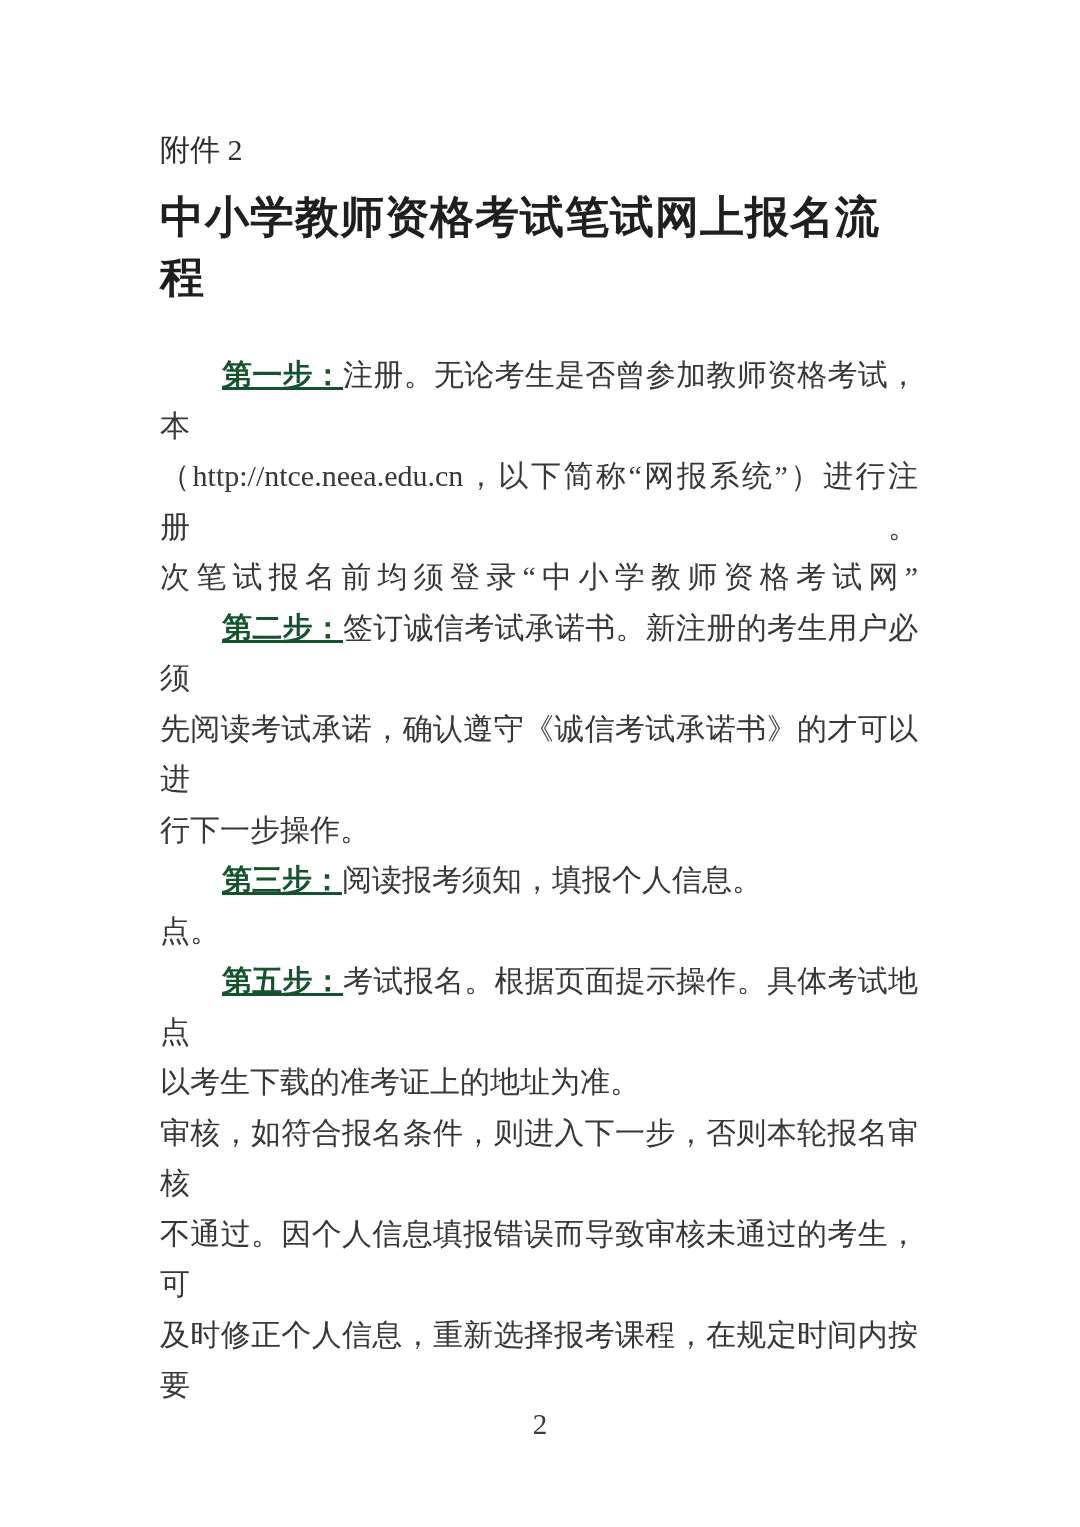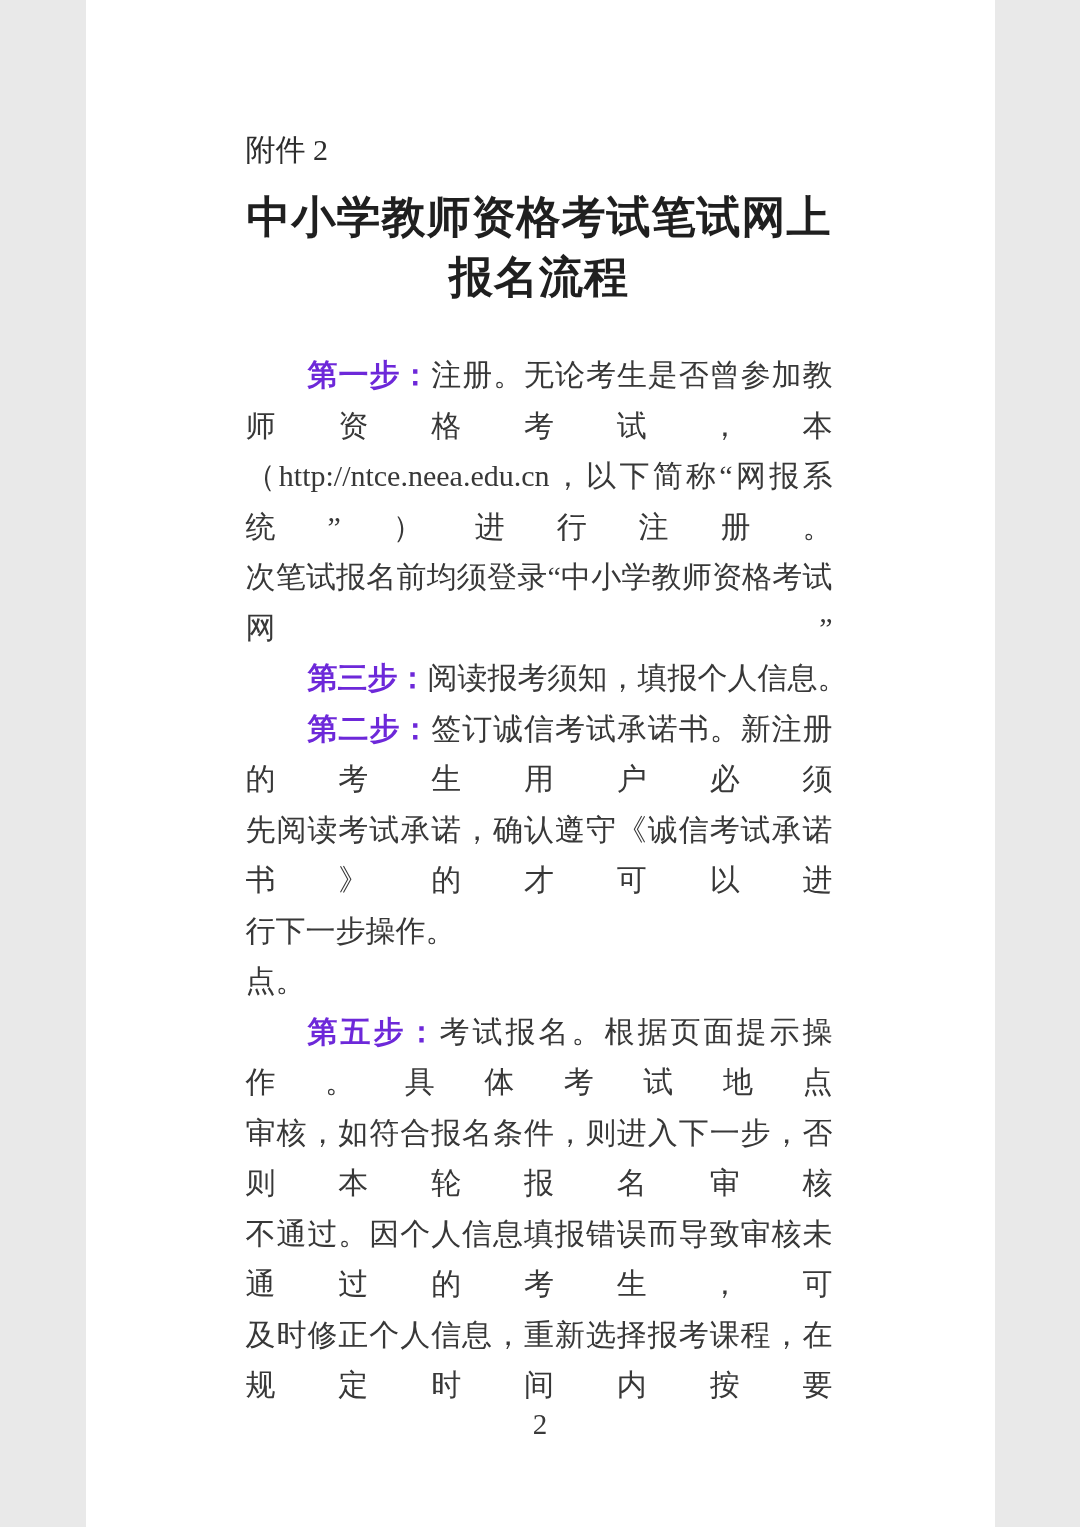--- a/index.html
+++ b/index.html
@@ -2,41 +2,40 @@
 <html lang="zh"><head>
 <meta charset="utf-8">
 <style>
   html, body {
     margin: 0;
     padding: 0;
     background: #e9e9e9;
   }
   .page {
     position: relative;
-    width: 909px;
+    width: 1080px;
     height: 1527px;
     margin: 0 auto;
     background: #ffffff;
     box-sizing: border-box;
     padding: 130px 162px 0 160px;
     font-family: "Liberation Serif", "DejaVu Serif", serif;
     color: #333333;
     overflow: hidden;
   }
   .attachment {
     font-size: 30px;
     line-height: 40px;
     color: #2d2d2d;
   }
   .title {
     margin: 18px 0 0 0;
     font-size: 44px;
     line-height: 60px;
     font-weight: bold;
-    text-align: center;
     letter-spacing: 1px;
     color: #1f1f1f;
     font-family: "Liberation Serif", "DejaVu Serif", serif;
   }
   .doc-body {
     margin-top: 42px;
     font-size: 30px;
     line-height: 50.5px;
     color: #383838;
   }
@@ -50,21 +49,22 @@
   .line.justified {
     white-space: normal;
     text-align: justify;
     text-align-last: justify;
   }
   .line.first-line {
     text-indent: 62px;
   }
   .step-label {
     font-weight: bold;
-    color: #6d28d9;
+    color: #14532d;
+    text-decoration: underline;
   }
   .page-number {
     position: absolute;
     top: 1406px;
     left: 0;
     width: 100%;
     text-align: center;
     font-size: 29px;
     line-height: 36px;
     color: #3a3a3a;
@@ -78,32 +78,33 @@
 
   <h1 class="title">中小学教师资格考试笔试网上报名流程</h1>
 
   <div class="doc-body" id="doc-body">
       <div class="paragraph">
         <div class="line justified first-line"><span class="step-label">第一步：</span>注册。无论考生是否曾参加教师资格考试，本</div>
         <div class="line justified">（http://ntce.neea.edu.cn，以下简称“网报系统”）进行注册。</div>
         <div class="line justified">次笔试报名前均须登录“中小学教师资格考试网”</div>
       </div>
       <div class="paragraph">
-        <div class="line first-line"><span class="step-label">第三步：</span>阅读报考须知，填报个人信息。</div>
-      </div>
-      <div class="paragraph">
         <div class="line justified first-line"><span class="step-label">第二步：</span>签订诚信考试承诺书。新注册的考生用户必须</div>
         <div class="line justified">先阅读考试承诺，确认遵守《诚信考试承诺书》的才可以进</div>
         <div class="line">行下一步操作。</div>
+      </div>
+      <div class="paragraph">
+        <div class="line first-line"><span class="step-label">第三步：</span>阅读报考须知，填报个人信息。</div>
       </div>
       <div class="paragraph">
         <div class="line">点。</div>
       </div>
       <div class="paragraph">
         <div class="line justified first-line"><span class="step-label">第五步：</span>考试报名。根据页面提示操作。具体考试地点</div>
+        <div class="line">以考生下载的准考证上的地址为准。</div>
       </div>
       <div class="paragraph">
         <div class="line justified">审核，如符合报名条件，则进入下一步，否则本轮报名审核</div>
         <div class="line justified">不通过。因个人信息填报错误而导致审核未通过的考生，可</div>
         <div class="line justified">及时修正个人信息，重新选择报考课程，在规定时间内按要</div>
       </div>
     </div>
 
   <div class="page-number">2</div>
 </div>

